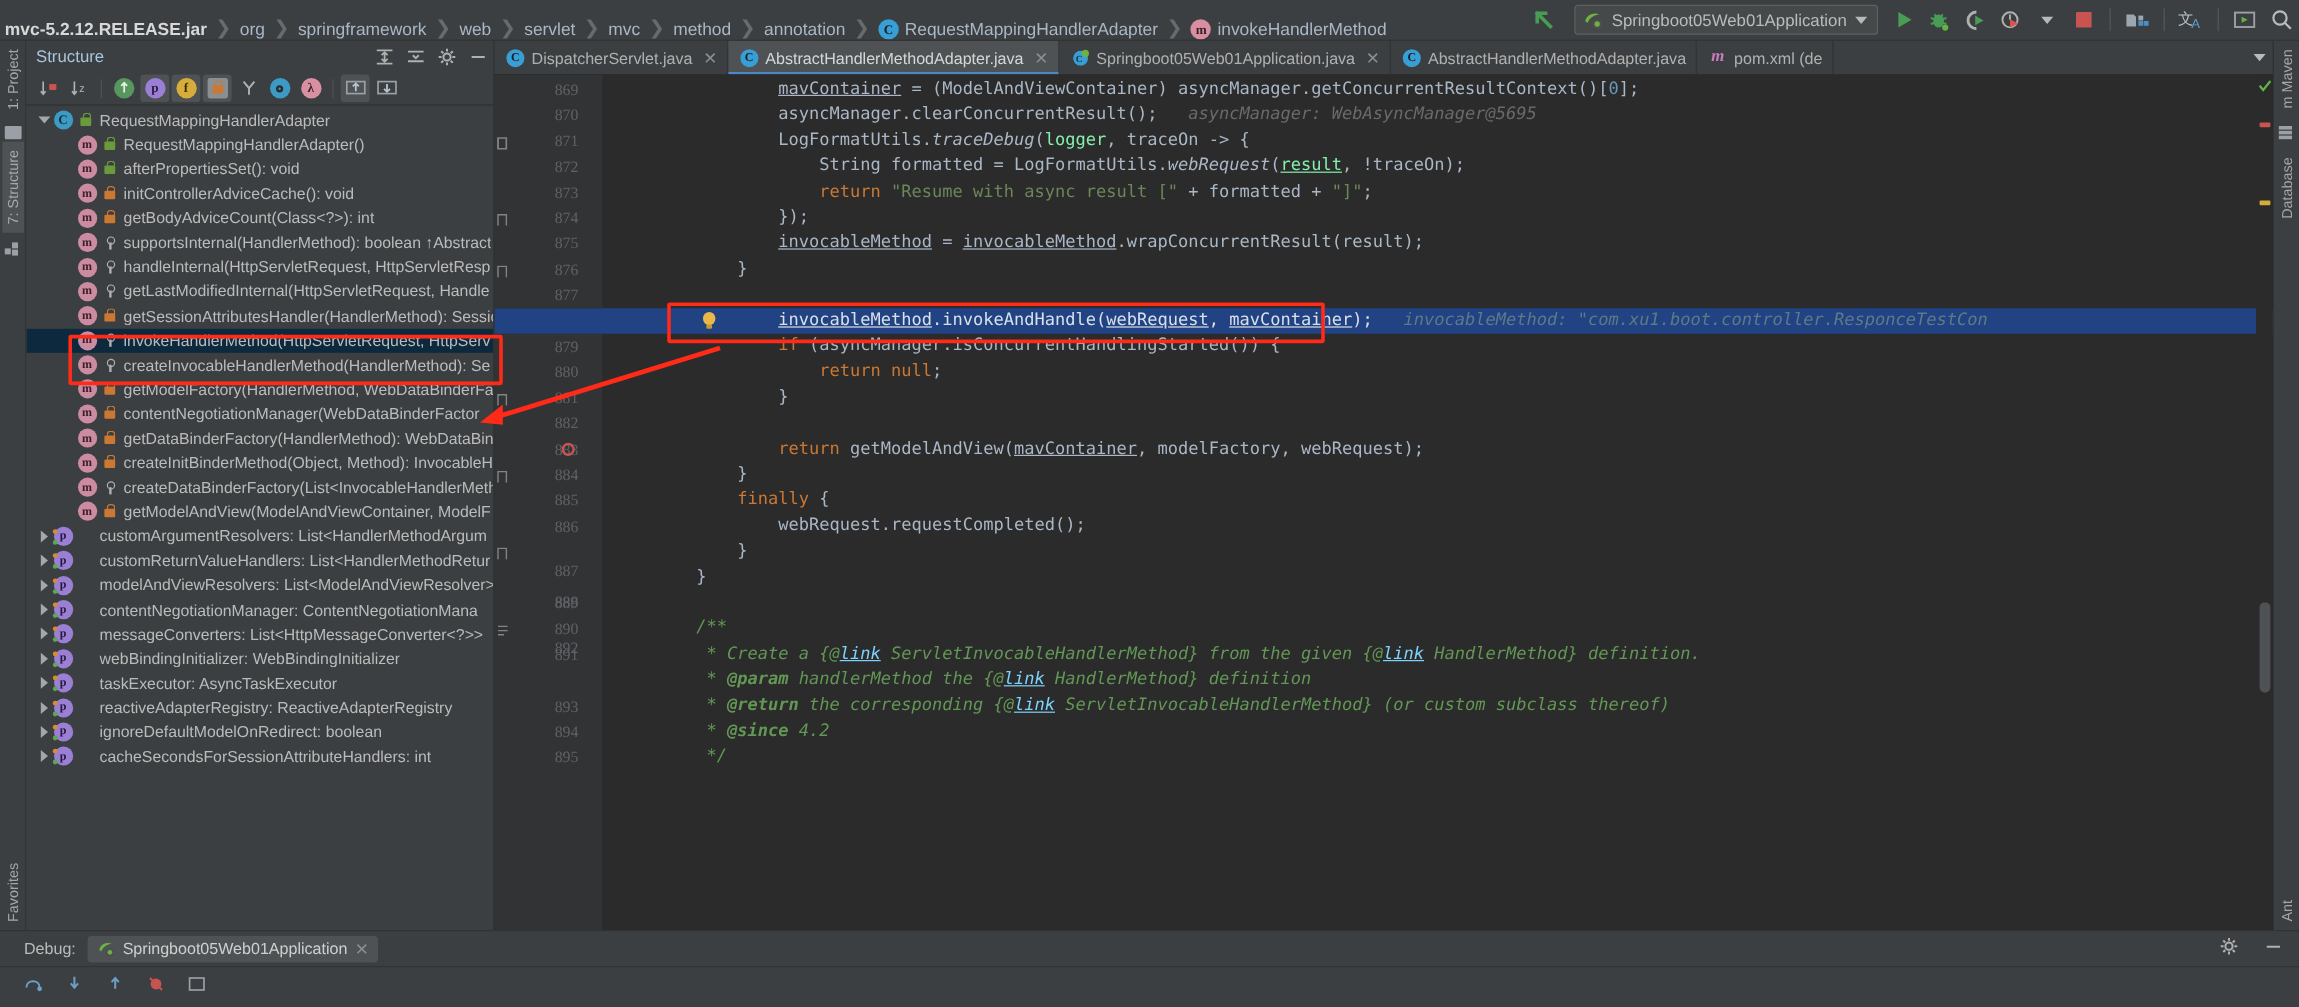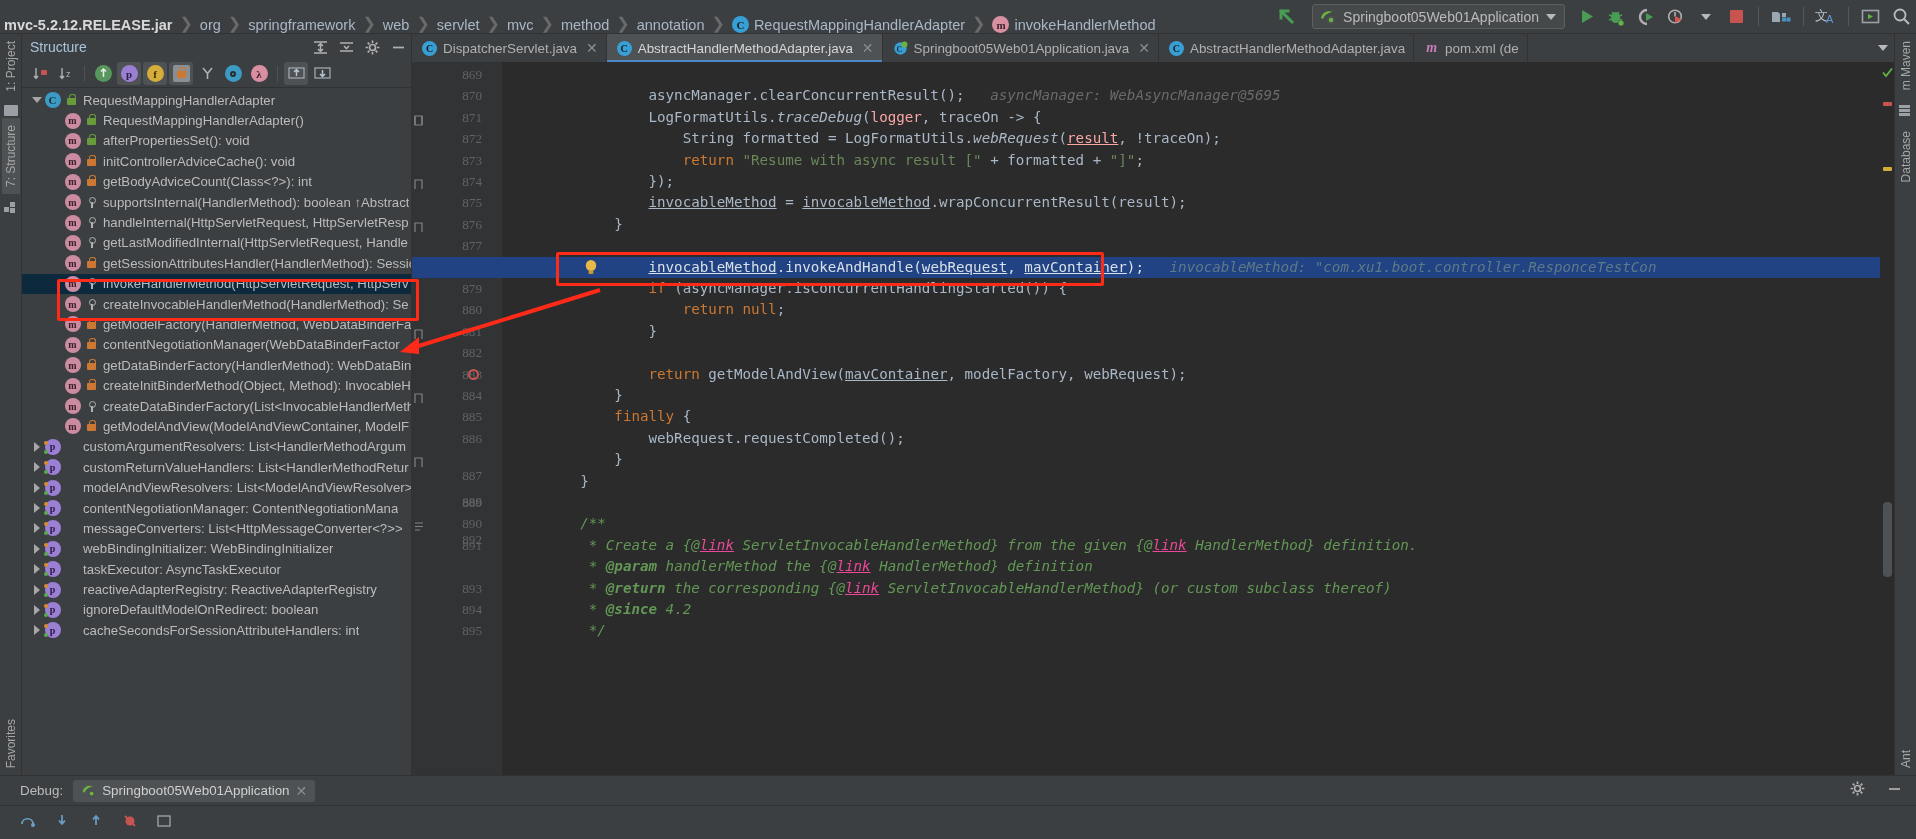--- a/index.html
+++ b/index.html
@@ -114,26 +114,26 @@
   .foldcol { width: 12px; background: #313335; flex:none; }
   .lnum { position: absolute; right: 8px; font-size: 13.2px; color: #606366;
           font-family: Liberation Serif, serif; text-align: right; }
   .codepane { flex: 1; position: relative; overflow: hidden; font-family: "DejaVu Sans Mono", monospace;
               font-size: 14.2px; line-height: 21.4px; }
   .cline { position: absolute; left: 0; white-space: pre; }
   .hl-line { position: absolute; left: 0; right: 0; height: 21.4px; background: #214283; }
 
   .kw { color: #cc7832; }
   .str { color: #6a8759; }
-  .fld { color: #fca5a5; }
+  .fld { color: #86efac; }
   .plain { color: #a9b7c6; }
   .num { color: #6897bb; }
   .doc { color: #629755; font-style: italic; }
   .doctag { color: #629755; font-style: italic; font-weight: bold; }
-  .doclink { color: #ec4899; font-style: italic; text-decoration: underline; }
+  .doclink { color: #7dd3fc; font-style: italic; text-decoration: underline; }
   .mi { color: #a9b7c6; font-style: italic; }
   .ul { text-decoration: underline; }
   .inlinehint { color: #6a6a6a; font-style: italic; }
   .strhint { color: #5e7a88; font-style: italic; }
   .hlwhite { color: #d8e0e8; }
 
   
   .scrollcol { width: 14px; background: #2b2b2b; flex:none; position: relative; }
   .sb-thumb { position:absolute; right:2px; width:9px; background:#4e5254; border-radius:4px; }
   .markstripe { position:absolute; right: 2px; width: 9px; height: 4px; border-radius:1px; }
@@ -728,20 +728,21 @@
                 <path d="M1 10 L1 1 L8 1 L8 10" stroke="#838383" stroke-width="1.2" fill="none"></path>
               </svg></div>
             <div style="position: absolute; left: 2px; top: 392.2px;"><svg width="9" height="11" viewBox="0 0 9 11">
                 <path d="M1 10 L1 1 L8 1 L8 10" stroke="#838383" stroke-width="1.2" fill="none"></path>
               </svg></div>
             <div style="position: absolute; left: 2px; top: 456.4px;"><svg width="10" height="11" viewBox="0 0 10 11">
                 <path d="M1 2 H9 M1 5.5 H9 M1 9 H6" stroke="#838383" stroke-width="1.2"></path>
               </svg></div>
           </div>
         <div class="codepane" id="codepane">
+            <div class="cline" style="top: 2px; left: 44px;"><span>            </span><span class="plain ul">mavContainer</span><span class="plain"> = (ModelAndViewContainer) asyncManager.getConcurrentResultContext()[</span><span class="num">0</span><span class="plain">];</span></div>
             <div class="cline" style="top: 23.4px; left: 44px;"><span>            </span><span class="plain">asyncManager.clearConcurrentResult();</span><span class="inlinehint">   asyncManager: WebAsyncManager@5695</span></div>
             <div class="cline" style="top: 44.8px; left: 44px;"><span>            </span><span class="plain">LogFormatUtils.</span><span class="mi">traceDebug</span><span class="plain">(</span><span class="fld">logger</span><span class="plain">, traceOn -&gt; {</span></div>
             <div class="cline" style="top: 66.2px; left: 44px;"><span>                </span><span class="plain">String formatted = LogFormatUtils.</span><span class="mi">webRequest</span><span class="plain">(</span><span class="fld ul">result</span><span class="plain">, !traceOn);</span></div>
             <div class="cline" style="top: 87.6px; left: 44px;"><span>                </span><span class="kw">return </span><span class="str">"Resume with async result ["</span><span class="plain"> + formatted + </span><span class="str">"]"</span><span class="plain">;</span></div>
             <div class="cline" style="top: 109px; left: 44px;"><span>            </span><span class="plain">});</span></div>
             <div class="cline" style="top: 130.4px; left: 44px;"><span>            </span><span class="plain ul">invocableMethod</span><span class="plain"> = </span><span class="plain ul">invocableMethod</span><span class="plain">.wrapConcurrentResult(result);</span></div>
             <div class="cline" style="top: 151.8px; left: 44px;"><span>        </span><span class="plain">}</span></div>
             <div class="cline" style="top: 173.2px; left: 44px;"><span></span></div>
             <div class="hl-line" style="top: 194.6px;"></div>
             <div style="position: absolute; left: 82px; top: 196.6px; z-index: 5;"><svg width="14" height="17" viewBox="0 0 14 17">

